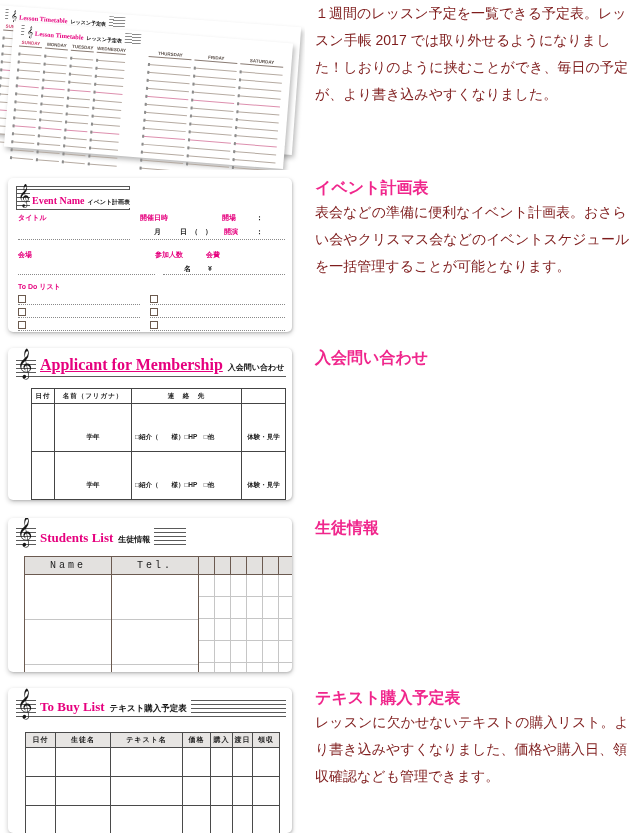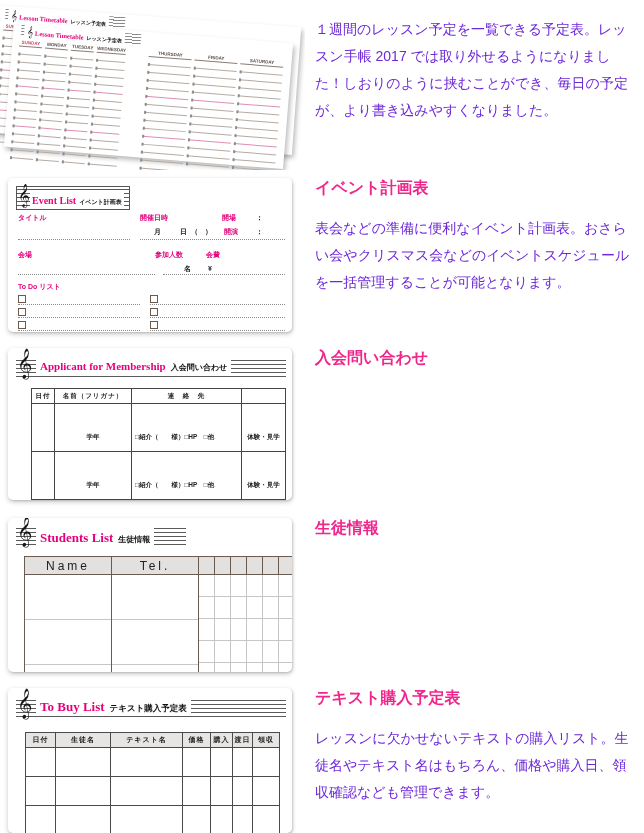--- a/index.html
+++ b/index.html
@@ -3,21 +3,21 @@
 <meta charset="utf-8">
 <style>
   html,body{margin:0;padding:0;background:#fff;}
   body{width:644px;height:833px;overflow:hidden;
        font-family:"Liberation Sans","DejaVu Sans",sans-serif;}
   .row{display:flex;height:170px;}
   .row:last-child{height:153px;}
   .img-col{width:305px;position:relative;flex:0 0 305px;}
   .text-col{flex:1;padding:0 6px 0 10px;}
   .heading{color:#f0268c;font-size:16px;font-weight:bold;margin:0;padding-top:7px;line-height:22px;}
-  .bodytext{color:#6d28d9;font-size:14px;line-height:27px;margin:16px 0 0;}
+  .bodytext{color:#7f1d1d;font-size:14px;line-height:27px;margin:0 0 0;}
 
   
   .card{position:absolute;left:8px;top:8px;width:284px;background:#fff;border-radius:5px;
         box-shadow:0 2px 5px rgba(0,0,0,.22),1px 1px 2px rgba(0,0,0,.12);overflow:hidden;}
   .staff{position:absolute;height:17px;background:repeating-linear-gradient(to bottom,#5a5a5a 0 1px,transparent 1px 4px);}
   .clef{position:absolute;font-family:"DejaVu Sans",sans-serif;color:#151515;}
   .page-title{position:absolute;background:#fff;padding:0 4px;white-space:nowrap;}
   .pt-en{font-family:"Liberation Serif","DejaVu Serif",serif;font-weight:bold;color:#e6007e;font-size:13px;}
   .pt-ja{font-weight:bold;color:#111;font-size:8px;margin-left:5px;}
 
@@ -71,43 +71,43 @@
   .ep-todo-cell.left{width:122px;margin-right:10px;}
   .ep-todo-cell.right{flex:1;}
   .cb{position:absolute;left:0;top:2px;width:6px;height:6px;border:1px solid #6b5a4e;background:#fff;}
   .dl{position:absolute;left:0;right:0;bottom:1px;border-bottom:1px dotted #8a8a8a;}
 
   
   .card.am{height:152px;}
   .am-staff{left:8px;right:6px;top:12px;}
   .am-clef{left:9px;top:2px;font-size:26px;line-height:26px;}
   .am-title{left:28px;top:8px;}
-  .am-en{font-size:11px;}
+  .am-en{font-size:16px;text-decoration:underline;}
   .am-table{position:absolute;left:23px;top:40px;width:253px;border:1px solid #444;font-size:6.5px;color:#222;}
   .am-hrow{display:grid;grid-template-columns:23px 77px 110px 1fr;height:14px;border-bottom:1px solid #444;}
   .am-hcell{display:flex;align-items:center;justify-content:center;border-right:1px solid #444;
             font-weight:bold;letter-spacing:1px;white-space:nowrap;overflow:hidden;}
   .am-hcell:last-child{border-right:none;}
   .am-group{display:grid;grid-template-columns:23px 77px 110px 1fr;height:47px;border-bottom:1px solid #444;}
   .am-group:last-child{border-bottom:none;}
   .am-cell{border-right:1px solid #444;position:relative;}
   .am-cell.last{border-right:none;}
   .am-grade{position:absolute;bottom:9px;left:0;width:100%;text-align:center;font-weight:bold;}
   .am-ref{position:absolute;bottom:9px;left:3px;white-space:nowrap;font-weight:bold;}
   .am-trial{position:absolute;bottom:9px;left:0;width:100%;text-align:center;font-weight:bold;}
 
   
   .card.sl{height:154px;}
   .sl-staff{left:8px;top:10px;width:170px;}
   .sl-clef{left:9px;top:0;font-size:26px;line-height:26px;}
   .sl-title{left:28px;top:10px;}
   .sl-table{position:absolute;left:16px;top:38px;width:270px;height:116px;border:1px solid #6b5a50;overflow:hidden;}
   .sl-hrow{display:grid;grid-template-columns:87px 87px repeat(6,16px);height:17px;background:#e3e1df;border-bottom:1px solid #6b5a50;}
-  .sl-hcell{display:flex;align-items:center;justify-content:center;font-size:12px;letter-spacing:3px;
-            color:#222;border-right:1px solid #6b5a50;}
+  .sl-hcell{display:flex;align-items:center;justify-content:center;font-size:10px;letter-spacing:3px;
+            color:#222;border-right:1px solid #6b5a50;font-family:Liberation Mono, monospace;}
   .sl-hcell:last-child{border-right:none;}
   .sl-body{display:grid;grid-template-columns:87px 87px repeat(6,16px);height:98px;}
   .sl-wcell{border-right:1px solid #6b5a50;background:repeating-linear-gradient(to bottom,transparent 0 44px,#c6c6c6 44px 45px);}
   .sl-ncell{border-right:1px solid #c6c6c6;background:repeating-linear-gradient(to bottom,transparent 0 21px,#c6c6c6 21px 22px);}
   .sl-ncell.last{border-right:none;}
 
   
   .card.tb{height:145px;}
   .tb-staff{left:8px;right:6px;top:12px;}
   .tb-clef{left:9px;top:2px;font-size:26px;line-height:26px;}
@@ -406,21 +406,21 @@
   </div>
 </div>
 
 <div class="row">
   <div class="img-col">
     <div class="card ep">
       <div class="ep-hbox">
         <div class="staff ep-staff"></div>
         <span class="clef ep-clef">𝄞</span>
         <span class="page-title ep-title">
-          <span class="pt-en ep-en">Event List</span><span class="pt-ja ep-ja">イベント計画表</span>
+          <span class="pt-en ep-en">Event Name</span><span class="pt-ja ep-ja">イベント計画表</span>
         </span>
       </div>
       <span class="ep-lab ep-f-title">タイトル</span>
       <span class="ep-lab ep-f-dt">開催日時</span>
       <span class="ep-lab ep-f-open">開場</span>
       <span class="ep-blk ep-f-c1">：</span>
       <span class="ep-blk ep-f-month">月</span>
       <span class="ep-blk ep-f-day">日</span>
       <span class="ep-blk ep-f-paren">（　）</span>
       <span class="ep-lab ep-f-start">開演</span>
@@ -602,15 +602,15 @@
             <div class="tb-cell"></div>
             <div class="tb-cell"></div>
             <div class="tb-cell"></div>
             <div class="tb-cell"></div>
           </div>
         </div>
     </div>
   </div>
   <div class="text-col">
     <h3 class="heading">テキスト購入予定表</h3>
-    <p class="bodytext">レッスンに欠かせないテキストの購入リスト。生徒名やテキスト名はもちろん、価格や購入日、領収確認なども管理できます。</p>
+    <p class="bodytext">レッスンに欠かせないテキストの購入リスト。より書き込みやすくなりました、価格や購入日、領収確認なども管理できます。</p>
   </div>
 </div>
 
 </body></html>

